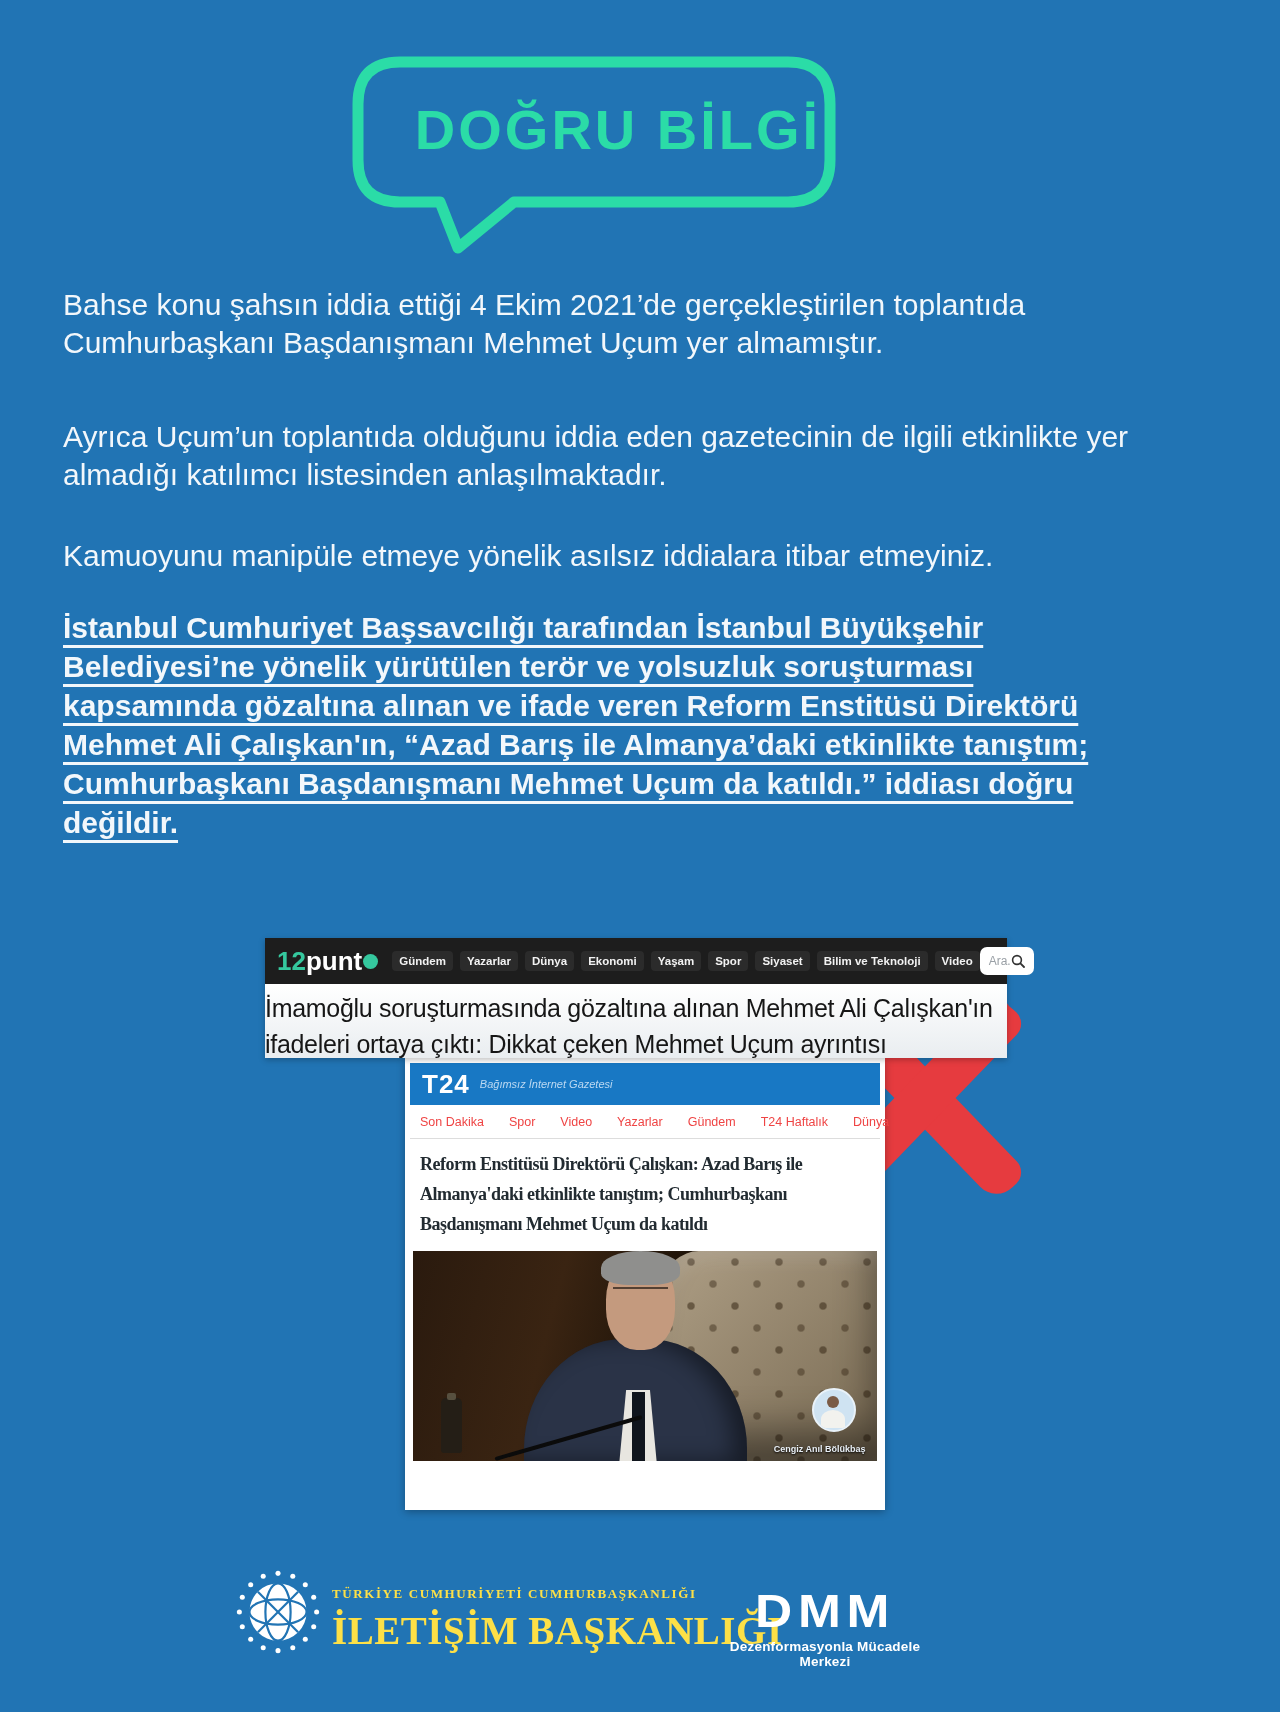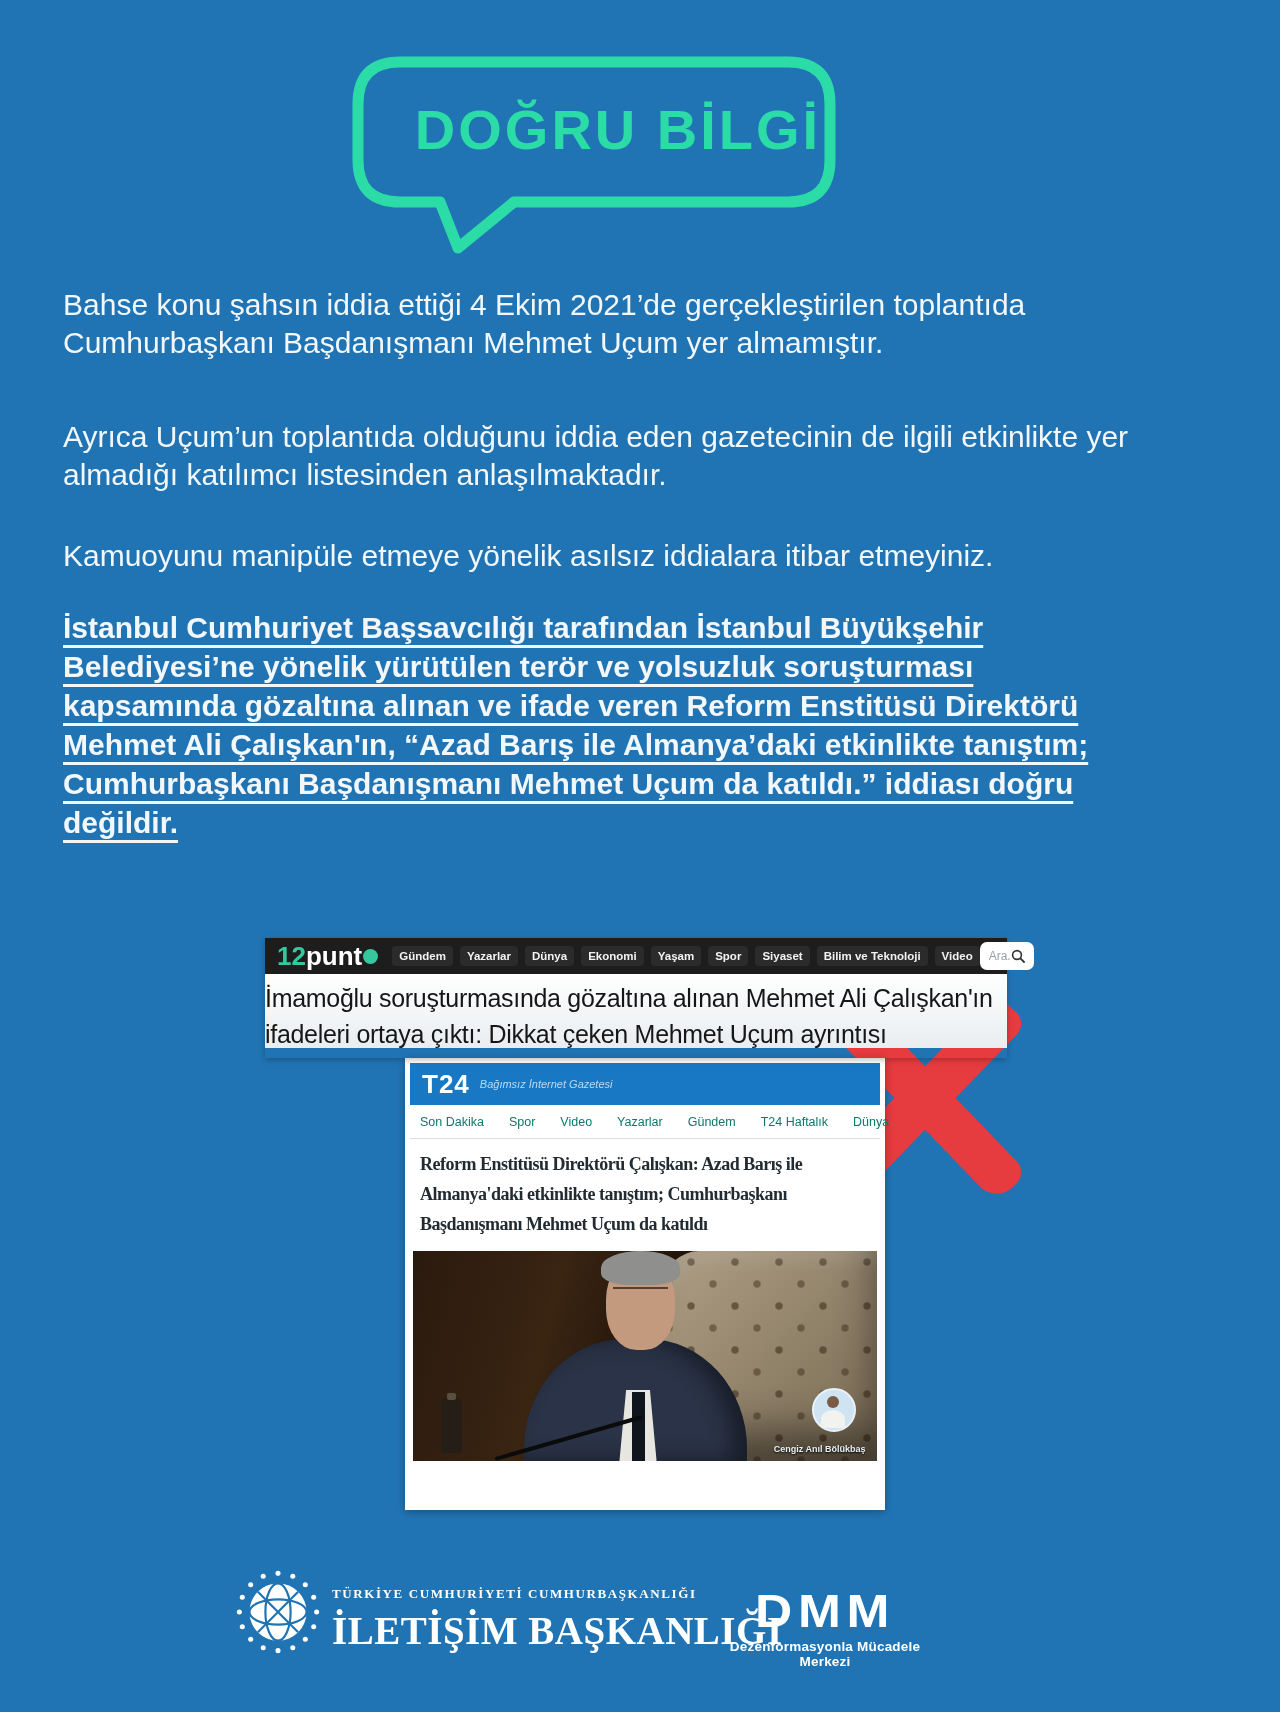--- a/index.html
+++ b/index.html
@@ -21,40 +21,40 @@
   .copy p{margin:0;}
   .p1{max-width:1100px;margin-bottom:56px !important;}
   .p2{max-width:1135px;margin-bottom:43px !important;}
   .p3{max-width:1075px;margin-bottom:39px !important;}
   .p4{max-width:1135px;margin-bottom:33px !important;}
   .claim{max-width:1040px;font-weight:700;line-height:39px;
     text-decoration:underline;text-decoration-thickness:3px;text-underline-offset:7px;}
 
   
   .np-card{left:265px;top:938px;width:742px;height:120px;z-index:2;box-shadow:0 2px 6px rgba(0,0,0,.25);}
-  .np-bar{height:36px;background:#1D1D1D;display:flex;align-items:center;padding:0 12px;box-sizing:border-box;}
+  .np-bar{height:46px;background:#1D1D1D;display:flex;align-items:center;padding:0 12px;box-sizing:border-box;}
   .np-logo{font-size:26px;font-weight:700;display:flex;align-items:center;margin-right:14px;}
   .np-logo .pre{color:#35C89E;}
   .np-logo .rest{color:#FFFFFF;}
   .np-logo .o-dot{display:inline-block;width:15px;height:15px;border-radius:50%;background:#35C89E;margin-left:1px;}
   .np-menu{display:flex;gap:7px;align-items:center;}
   .np-menu span{font-size:11.5px;font-weight:700;color:#F2F2F2;background:#2B2B2B;padding:4px 7px;border-radius:4px;white-space:nowrap;}
   .np-search{margin-left:auto;width:138px;height:28px;background:#FFFFFF;border-radius:7px;display:flex;align-items:center;padding:0 9px;box-sizing:border-box;}
   .np-search .ph{color:#9AA0A6;font-size:12px;}
   .np-search svg{margin-left:auto;}
   .np-headline{height:74px;background:linear-gradient(#FFFFFF,#E9EDF0);color:#161616;
     font-weight:400;font-size:25px;line-height:36px;padding:6px 0;box-sizing:border-box;letter-spacing:-0.3px;}
 
   
   .t24-card{left:405px;top:1058px;width:480px;height:452px;background:#FFFFFF;padding:5px;box-sizing:border-box;z-index:1;box-shadow:0 2px 8px rgba(0,0,0,.3);}
   .t24-header{height:42px;background:#1878C4;display:flex;align-items:center;padding:0 12px;box-sizing:border-box;}
   .t24-logo{color:#FFFFFF;font-size:26px;font-weight:800;letter-spacing:1px;}
   .t24-tagline{color:#BCD9F2;font-size:11px;font-style:italic;margin-left:10px;}
   .t24-nav{height:34px;display:flex;align-items:center;gap:25px;padding:0 10px;border-bottom:1px solid #DDDDDD;box-sizing:border-box;}
-  .t24-nav span{font-size:12.5px;color:#0f766e;white-space:nowrap;}
+  .t24-nav span{font-size:12.5px;color:#ef4444;white-space:nowrap;}
   .t24-headline{padding:10px 10px 12px;font-family:"Liberation Serif", serif;font-weight:700;
     font-size:18px;line-height:30px;color:#222B31;letter-spacing:-0.5px;}
   
   .photo{position:relative;height:210px;margin:0 3px;overflow:hidden;
     background:linear-gradient(105deg,#2A1A0E 0%,#3A2412 30%,#1C1208 55%,#140D06 100%);}
   .ph-chair{position:absolute;right:0;top:0;width:52%;height:100%;
     background-color:#A08D6E;
     background-image:
       radial-gradient(circle at 11px 11px, rgba(55,40,22,.55) 3px, transparent 4.5px),
       radial-gradient(circle at 33px 33px, rgba(55,40,22,.45) 3px, transparent 4.5px),
@@ -82,21 +82,21 @@
   
   .xmark{z-index:6;}
   .xbar{position:absolute;left:800px;top:1076px;width:250px;height:44px;background:#E63B3F;border-radius:24px;}
   .xbar.b1{transform:rotate(46deg);border-radius:30px 18px 26px 20px;}
   .xbar.b2{transform:rotate(-46deg);border-radius:20px 28px 18px 30px;}
   .xspray{position:absolute;left:930px;top:1020px;width:90px;height:30px;border-radius:15px;transform:rotate(-44deg);
     background:linear-gradient(90deg, rgba(230,59,63,0) 0%, rgba(230,59,63,.85) 70%);}
 
   
   .gov{left:236px;top:1570px;width:84px;height:84px;}
-  .gov-text{left:332px;top:1586px;color:#ffffff;font-family:"Liberation Serif", serif;}
+  .gov-text{left:332px;top:1586px;color:#fde047;font-family:"Liberation Serif", serif;}
   .gov-l1{font-size:13px;letter-spacing:1.6px;font-weight:700;}
   .gov-l2{font-size:39px;font-weight:700;letter-spacing:0.5px;margin-top:6px;}
   .dmm{left:712px;top:1584px;width:226px;text-align:center;color:#FFFFFF;}
   .dmm-name{font-size:46px;font-weight:800;letter-spacing:5px;transform:scaleX(1.12);transform-origin:center;}
   .dmm-sub{font-size:13.5px;font-weight:700;margin-top:1px;letter-spacing:0.2px;}
 </style>
 </head>
 <body>
 
 <svg class="abs bubble-wrap" viewBox="0 0 484 200" width="484" height="200">

